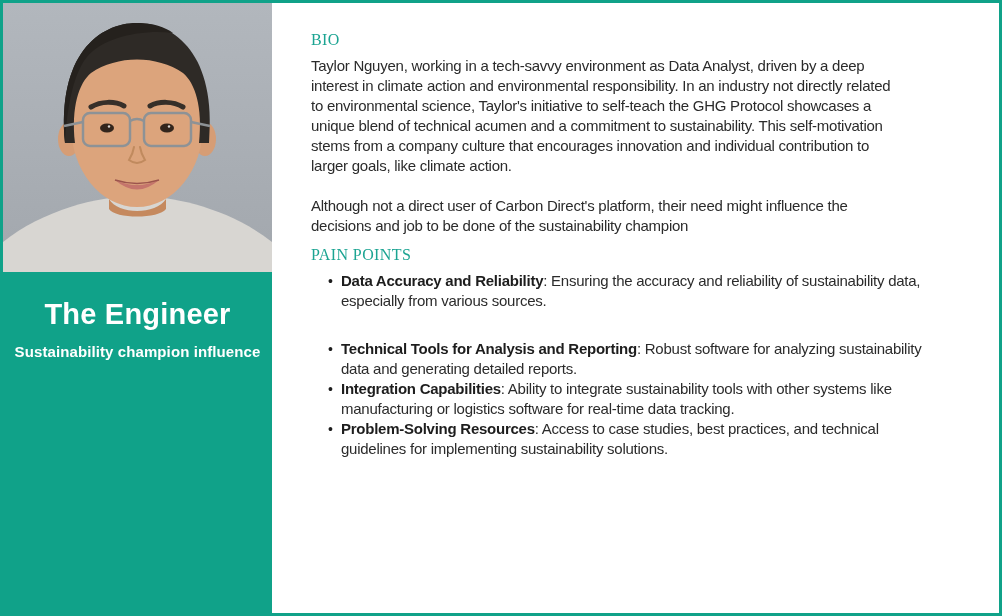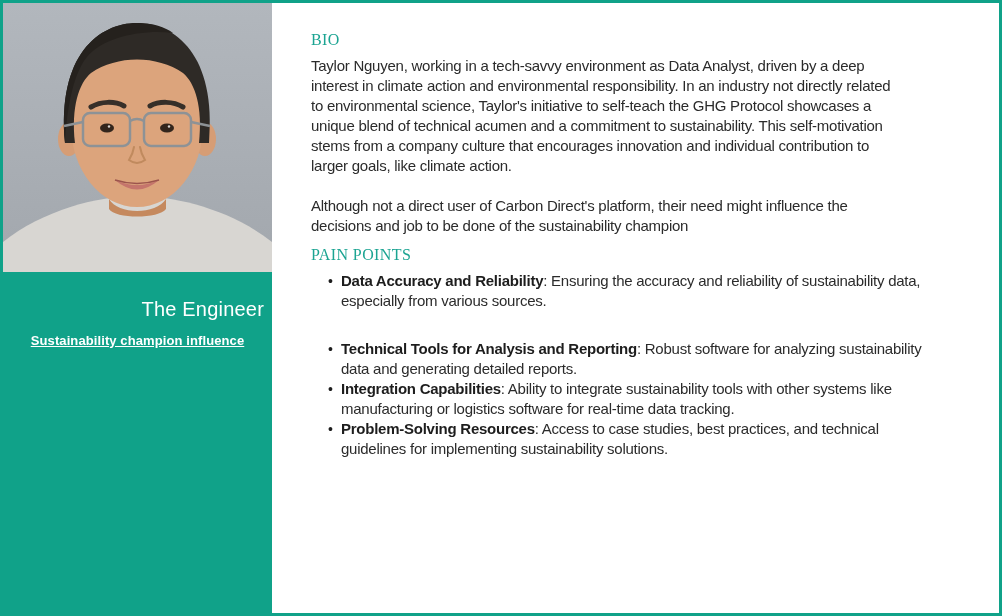--- a/index.html
+++ b/index.html
@@ -15,22 +15,22 @@
     width:1002px;height:616px;border:3px solid var(--teal);
     display:flex;background:#fff;
   }
   .sidebar{
     width:269px;flex:0 0 269px;background:var(--teal);
     display:flex;flex-direction:column;
   }
   .photo{width:269px;height:269px;flex:0 0 269px;overflow:hidden;}
   .photo svg{display:block;}
   .sidebar-text{padding:26px 8px 0 8px;text-align:center;color:#fff;}
-  .persona-title{margin:0;font-size:20px;font-weight:normal;letter-spacing:.2px;text-align:right;}
-  .persona-subtitle{margin:12px 0 0 0;font-size:13px;font-weight:bold;letter-spacing:.1px;text-decoration:underline;}
+  .persona-title{margin:0;font-size:29px;font-weight:bold;letter-spacing:.2px;}
+  .persona-subtitle{margin:12px 0 0 0;font-size:15px;font-weight:bold;letter-spacing:.1px;}
   .content{
     flex:1;background:#fff;padding:30px 36px 0 39px;overflow:hidden;
     color:var(--body-text);font-size:15px;line-height:20px;letter-spacing:-0.25px;
   }
   .section-heading{
     margin:0 0 9px 0;color:var(--heading-teal);font-size:16px;font-weight:400;
     letter-spacing:.4px;line-height:14px;font-family:Liberation Serif, serif;
   }
   .bio-paragraph{margin:0 0 20px 0;max-width:582px;}
   .bio-paragraph.second{margin-bottom:12px;max-width:582px;}

